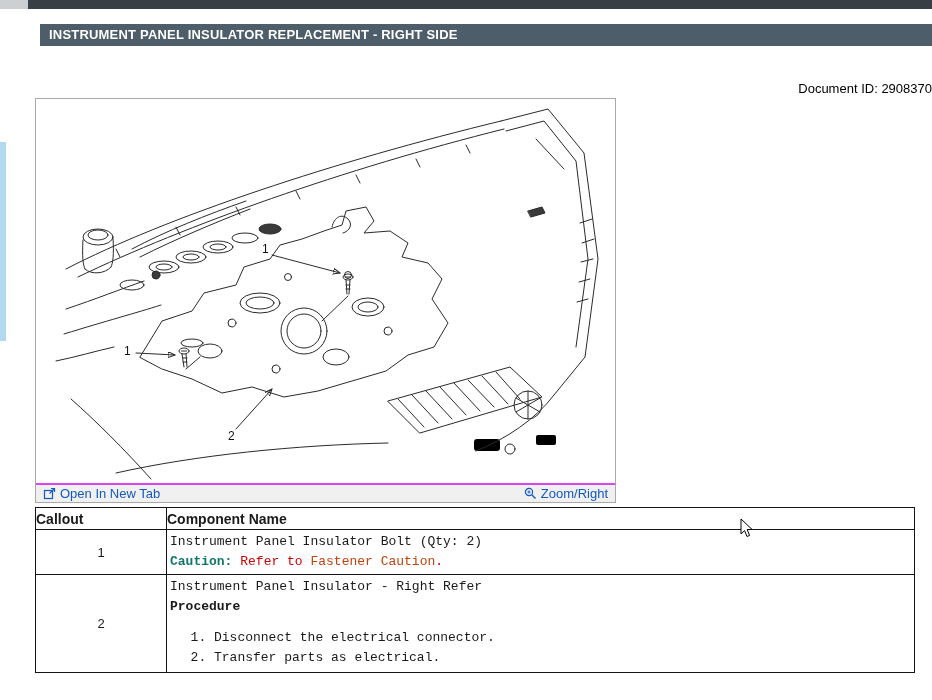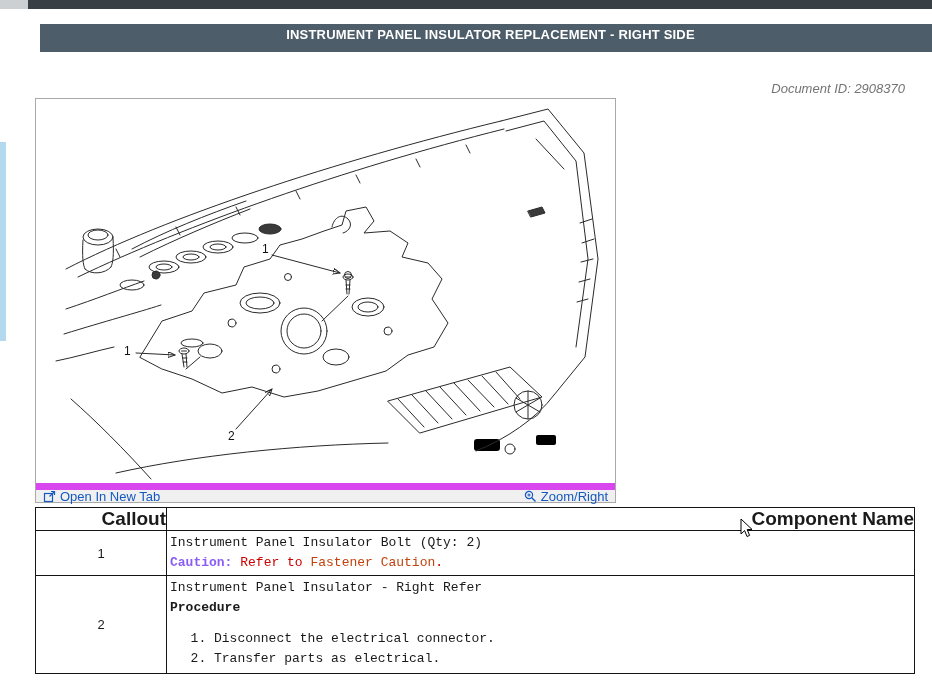--- a/index.html
+++ b/index.html
@@ -9,38 +9,38 @@
     font-family:"Liberation Sans", sans-serif;
     color:#1a1a1a;
   }
   
   .top-dark-strip{position:absolute;top:0;left:28px;right:0;height:9px;background:#383f45;}
   .top-left-corner{position:absolute;top:0;left:0;width:28px;height:9px;background:#cdd0d2;}
   .left-blue-strip{position:absolute;left:0;top:142px;width:6px;height:199px;background:#b3d9ee;}
 
   
   .title-bar{
-    position:absolute;left:40px;right:0;top:24px;height:28px;
+    position:absolute;left:40px;right:0;top:24px;height:22px;
     background:#4d5d69;color:#ffffff;
     font-size:13px;font-weight:bold;line-height:22px;
-    padding-left:9px;letter-spacing:.2px;white-space:nowrap;text-align:center;
-  }
-
-  
-  .doc-id{position:absolute;top:81px;right:27px;font-size:13px;color:#737373;font-style:italic;}
+    padding-left:9px;letter-spacing:.2px;white-space:nowrap;
+  }
+
+  
+  .doc-id{position:absolute;top:81px;right:0;font-size:13px;color:#000000;}
 
   
   .figure{
     position:absolute;left:35px;top:98px;width:581px;height:405px;
     border:1px solid #a9a9a9;background:#fff;box-sizing:border-box;
   }
   .figure-canvas{position:absolute;left:0;top:0;right:0;bottom:19px;overflow:hidden;}
   .figure-footer{
     position:absolute;left:0;right:0;bottom:0;height:19px;background:#f0f0f0;
-    border-top:7px solid #d946ef;
+    border-top:2px solid #d946ef;
     display:flex;justify-content:space-between;align-items:center;
     padding:0 7px;font-size:13px;box-sizing:border-box;
   }
   .fig-link{color:#1558c0;text-decoration:none;display:flex;align-items:center;gap:4px;cursor:pointer;}
   .fig-link svg{display:block;}
 
   
   .draw path,.draw line,.draw ellipse,.draw circle,.draw polyline{
     fill:none;stroke:#2a2a2a;stroke-width:1;stroke-linecap:round;stroke-linejoin:round;
   }
@@ -48,24 +48,24 @@
   .draw .dark{fill:#3a3a3a;stroke:#2a2a2a;}
   .draw text{font-family:"Liberation Sans",sans-serif;font-size:12px;fill:#111;stroke:none;}
 
   
   table.comp{
     position:absolute;left:35px;top:507px;width:880px;
     border-collapse:collapse;font-size:13px;table-layout:fixed;
   }
   table.comp th,table.comp td{border:1px solid #141414;}
   th.col-callout{width:130px;}
-  table.comp th{font-weight:bold;height:21px;text-align:right;font-size:19px;padding:0;}
+  table.comp th{font-weight:bold;height:21px;text-align:left;font-size:14px;padding:0;}
   td.callout-cell{text-align:center;vertical-align:middle;}
   td.comp-cell{padding:2px 4px 2px 3px;vertical-align:top;line-height:20px;font-family:Liberation Mono, monospace;}
-  .caution-label{color:#8b5cf6;font-weight:bold;text-align:center;}
+  .caution-label{color:#0f766e;font-weight:bold;text-align:center;}
   .caution-red{color:#cc0000;text-align:right;}
   .inline-link{color:#c2410c;cursor:pointer;}
   .proc-label{font-weight:bold;}
   ol.steps{margin:11px 0 2px 0;padding:0 0 0 44px;}
   ol.steps li{line-height:20px;padding:0;}
   .row2-pad{padding-bottom:22px;}
 
   
   .cursor{position:absolute;left:740px;top:518px;pointer-events:none;}
 </style>

